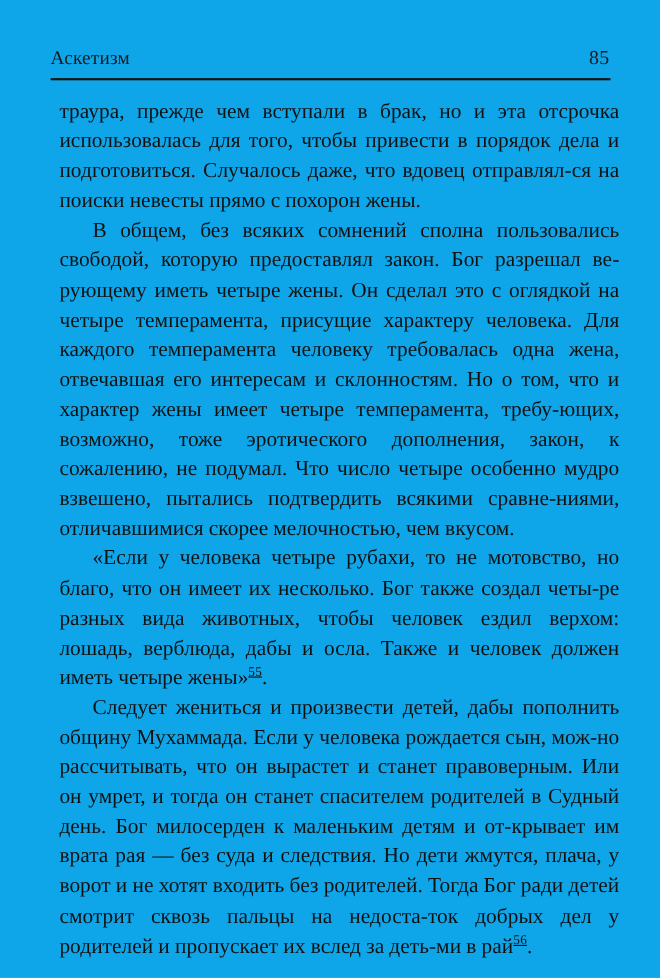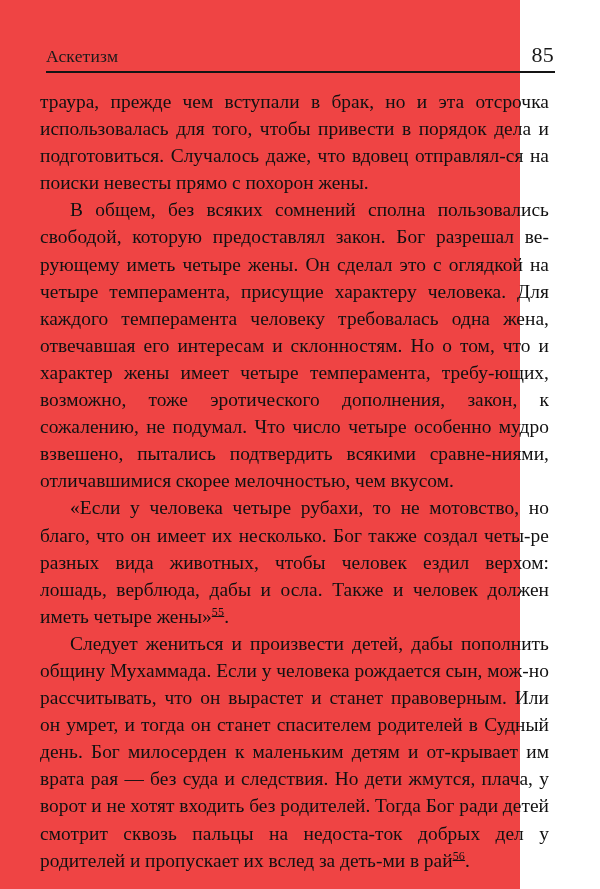--- a/index.html
+++ b/index.html
@@ -12,23 +12,23 @@
     width: 600px;
     height: 889px;
     overflow: hidden;
     font-family: "Liberation Serif", "DejaVu Serif", serif;
     color: #1a1a1a;
     -webkit-font-smoothing: antialiased;
   }
 
   .page {
     position: relative;
-    width: 520px;
+    width: 600px;
     height: 889px;
-    background: #ef4444;
+    background: #0ea5e9;
     box-sizing: border-box;
   }
 
   
   .header {
     position: absolute;
     left: 46px;
     top: 42px;
     width: 508px;
     height: 26px;
@@ -36,37 +36,37 @@
     align-items: baseline;
     justify-content: space-between;
   }
   .header-title {
     font-size: 17.5px;
     letter-spacing: 0.2px;
     color: #1a1a1a;
     white-space: nowrap;
   }
   .header-folio {
-    font-size: 22px;
+    font-size: 18px;
     color: #1a1a1a;
     letter-spacing: 0.3px;
   }
   .header-rule {
     position: absolute;
     left: 46px;
     top: 71px;
     width: 509px;
     height: 2px;
     background: #141414;
   }
 
   
   .bodytext {
     position: absolute;
-    left: 40px;
+    left: 54px;
     top: 88px;
     width: 509px;
   }
   .para {
     margin: 0;
     font-size: 19.4px;
     line-height: 27.1px;
     text-align: justify;
     text-justify: inter-word;
     word-spacing: -0.2px;

